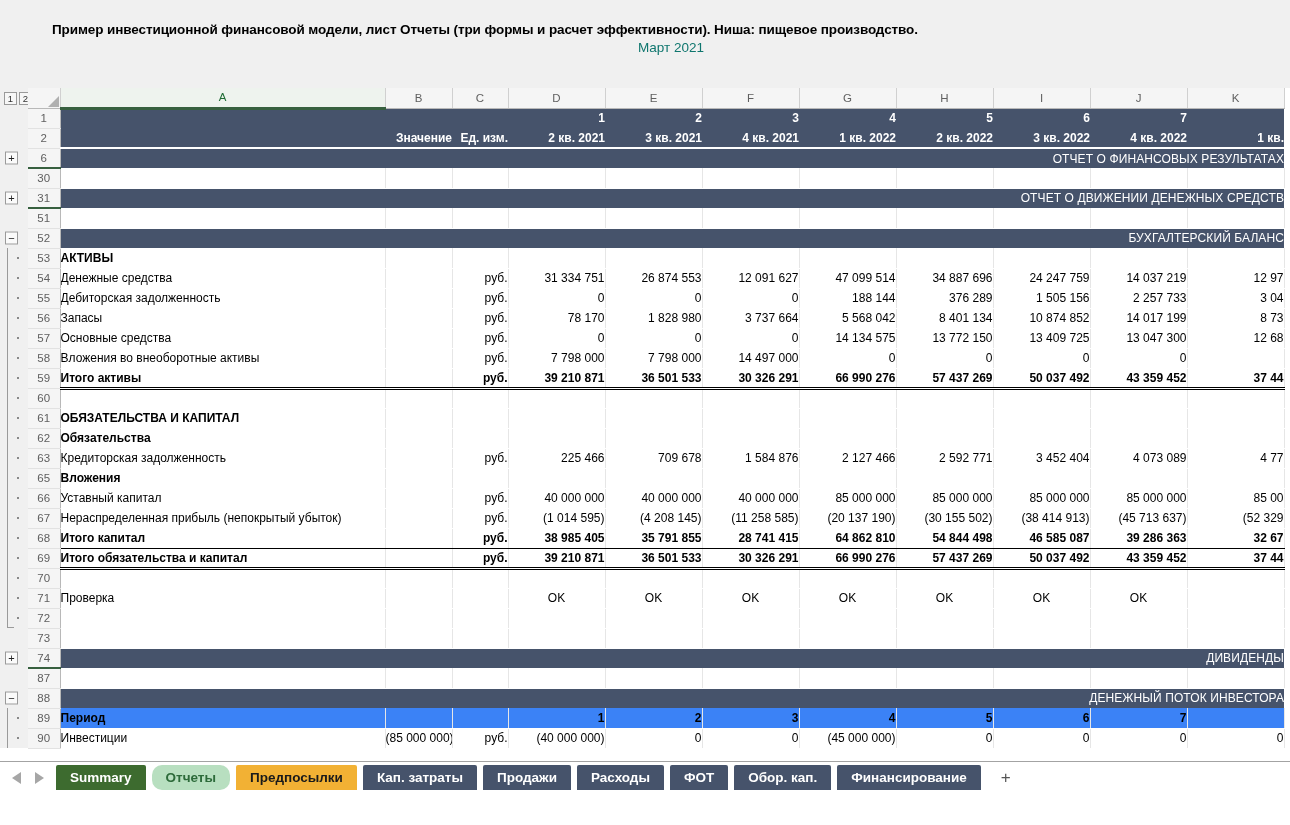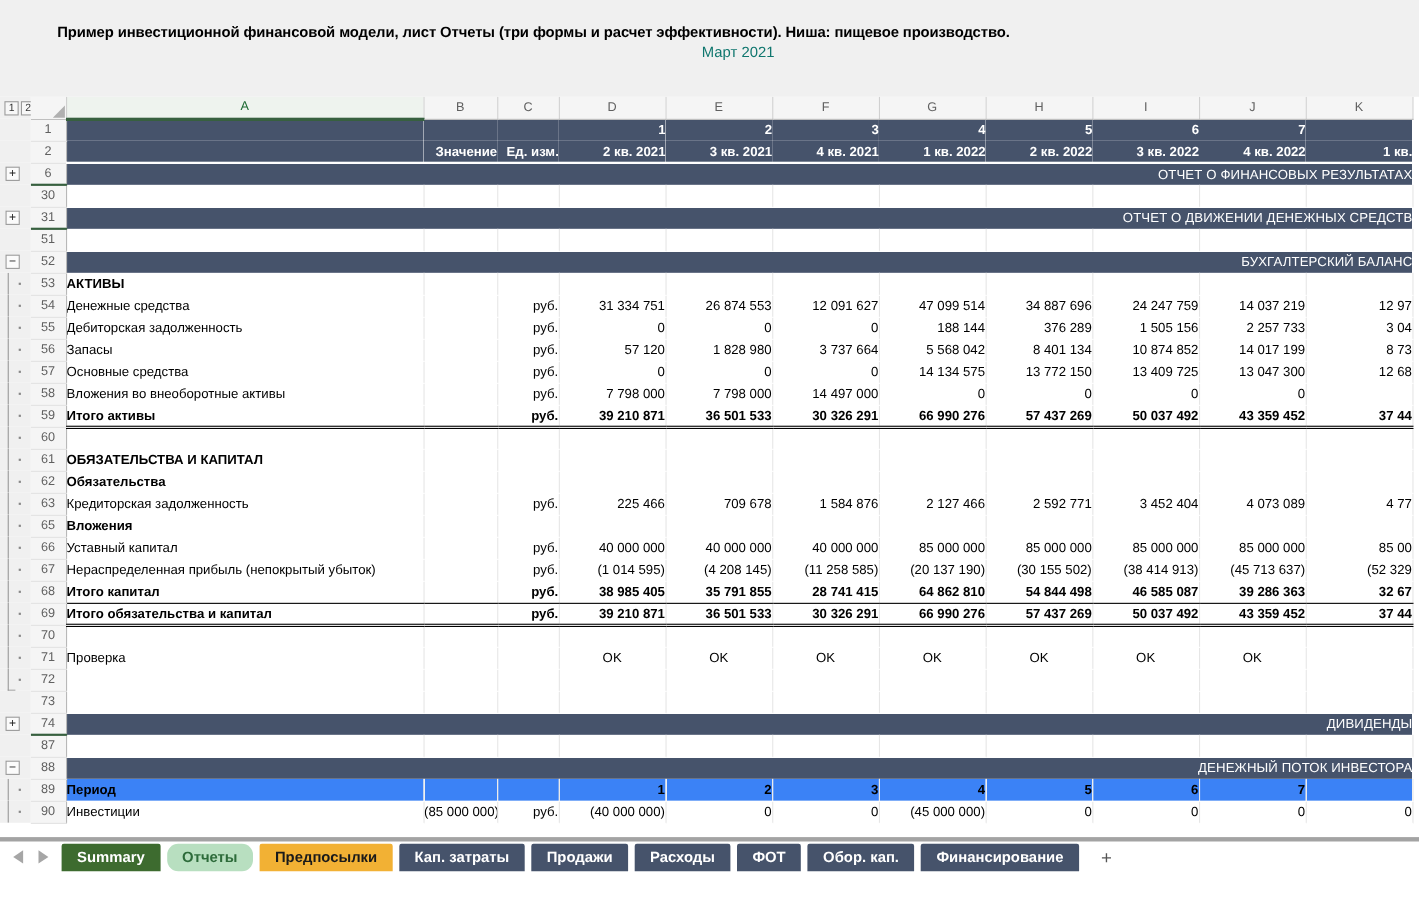--- a/index.html
+++ b/index.html
@@ -132,21 +132,21 @@
 
   
   .topline  { border-top: 1px solid #000; }
   .dblline  { border-bottom: 3px double #000; }
   .botline  { border-bottom: 1px solid #000; }
 
   
   #tabbar {
     position: absolute; left: 0; bottom: 0;
     width: 1290px; height: 32px;
-    background: #ffffff; border-top: 4px solid #a3a3a3;
+    background: #ffffff; border-top: 1px solid #a3a3a3;
     display: flex; align-items: center; padding-left: 6px;
   }
   .navarrows { display: flex; gap: 14px; padding: 0 12px 0 6px; }
   .arrow {
     width: 0; height: 0; border-top: 6px solid transparent;
     border-bottom: 6px solid transparent; cursor: default;
   }
   .arrow.left  { border-right: 9px solid #a6a6a6; }
   .arrow.right { border-left: 9px solid #a6a6a6; }
 
@@ -345,21 +345,21 @@
         </tr>
         <tr class="">
           <td class="gut">
             <span class="vline"></span>
             <span class="dot"></span>
           </td>
           <td class="rn">56</td>
           <td class="c lbl">Запасы</td>
           <td class="c num"></td>
           <td class="c num">руб.</td>
-          <td class="c num">57 120</td>
+          <td class="c num">78 170</td>
           <td class="c num">1 828 980</td>
           <td class="c num">3 737 664</td>
           <td class="c num">5 568 042</td>
           <td class="c num">8 401 134</td>
           <td class="c num">10 874 852</td>
           <td class="c num">14 017 199</td>
           <td class="c num">8 73</td>
         </tr>
         <tr class="">
           <td class="gut">

